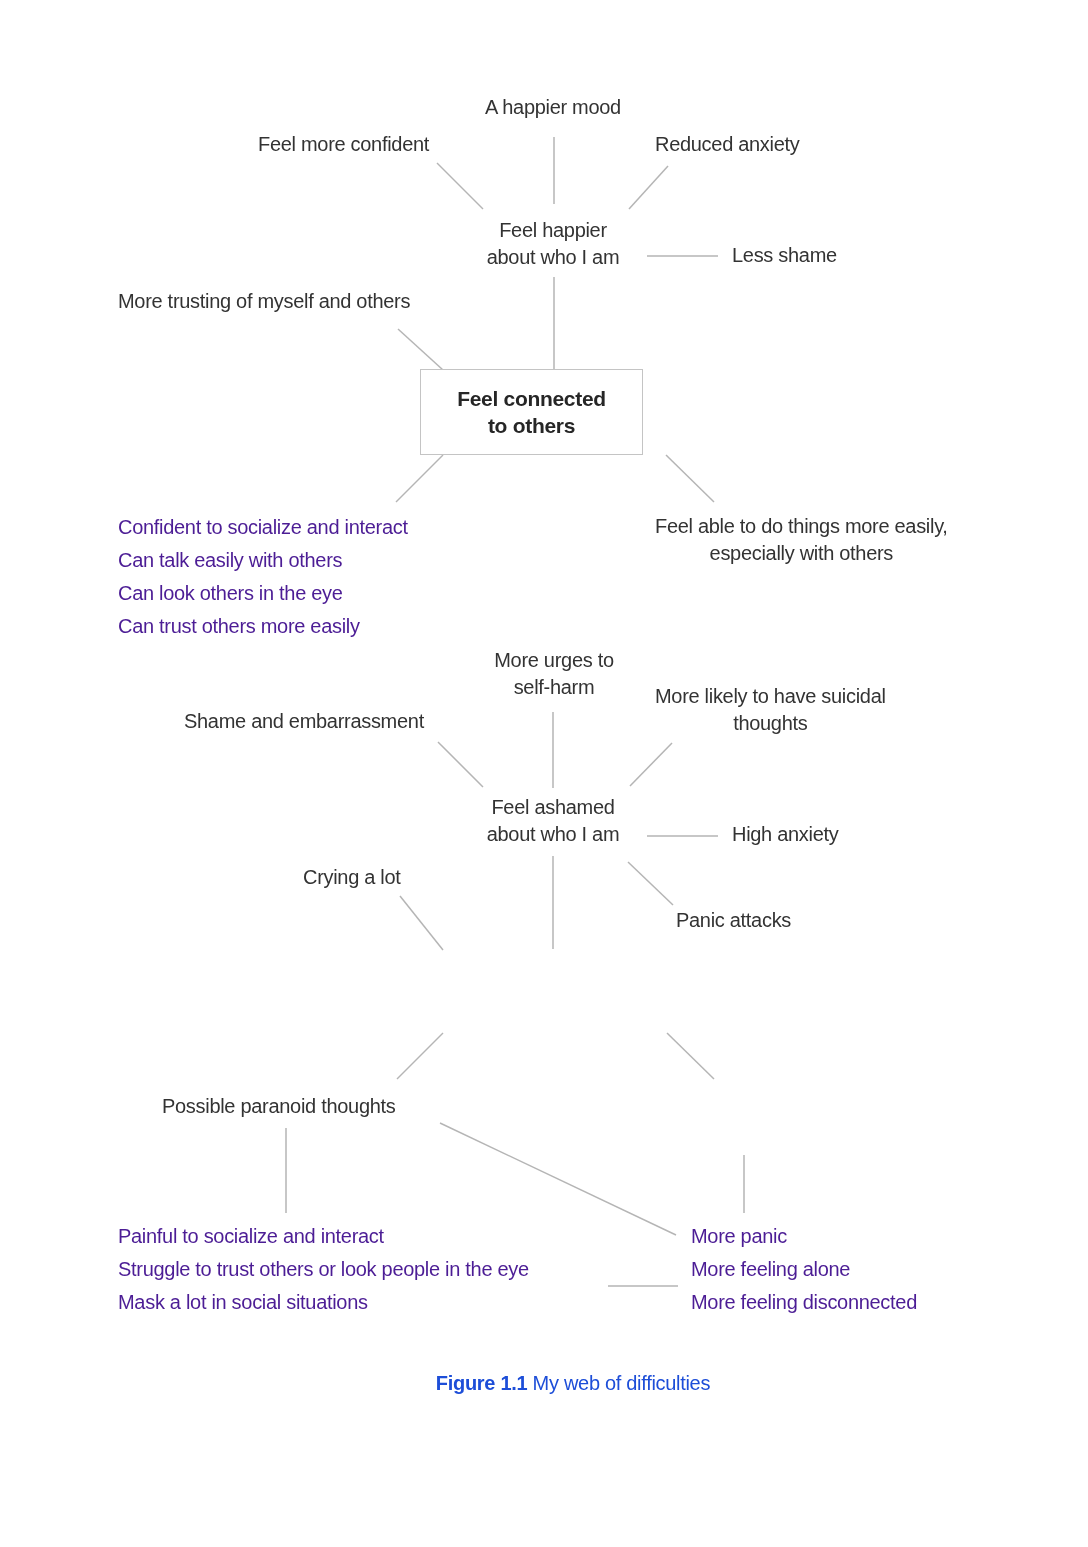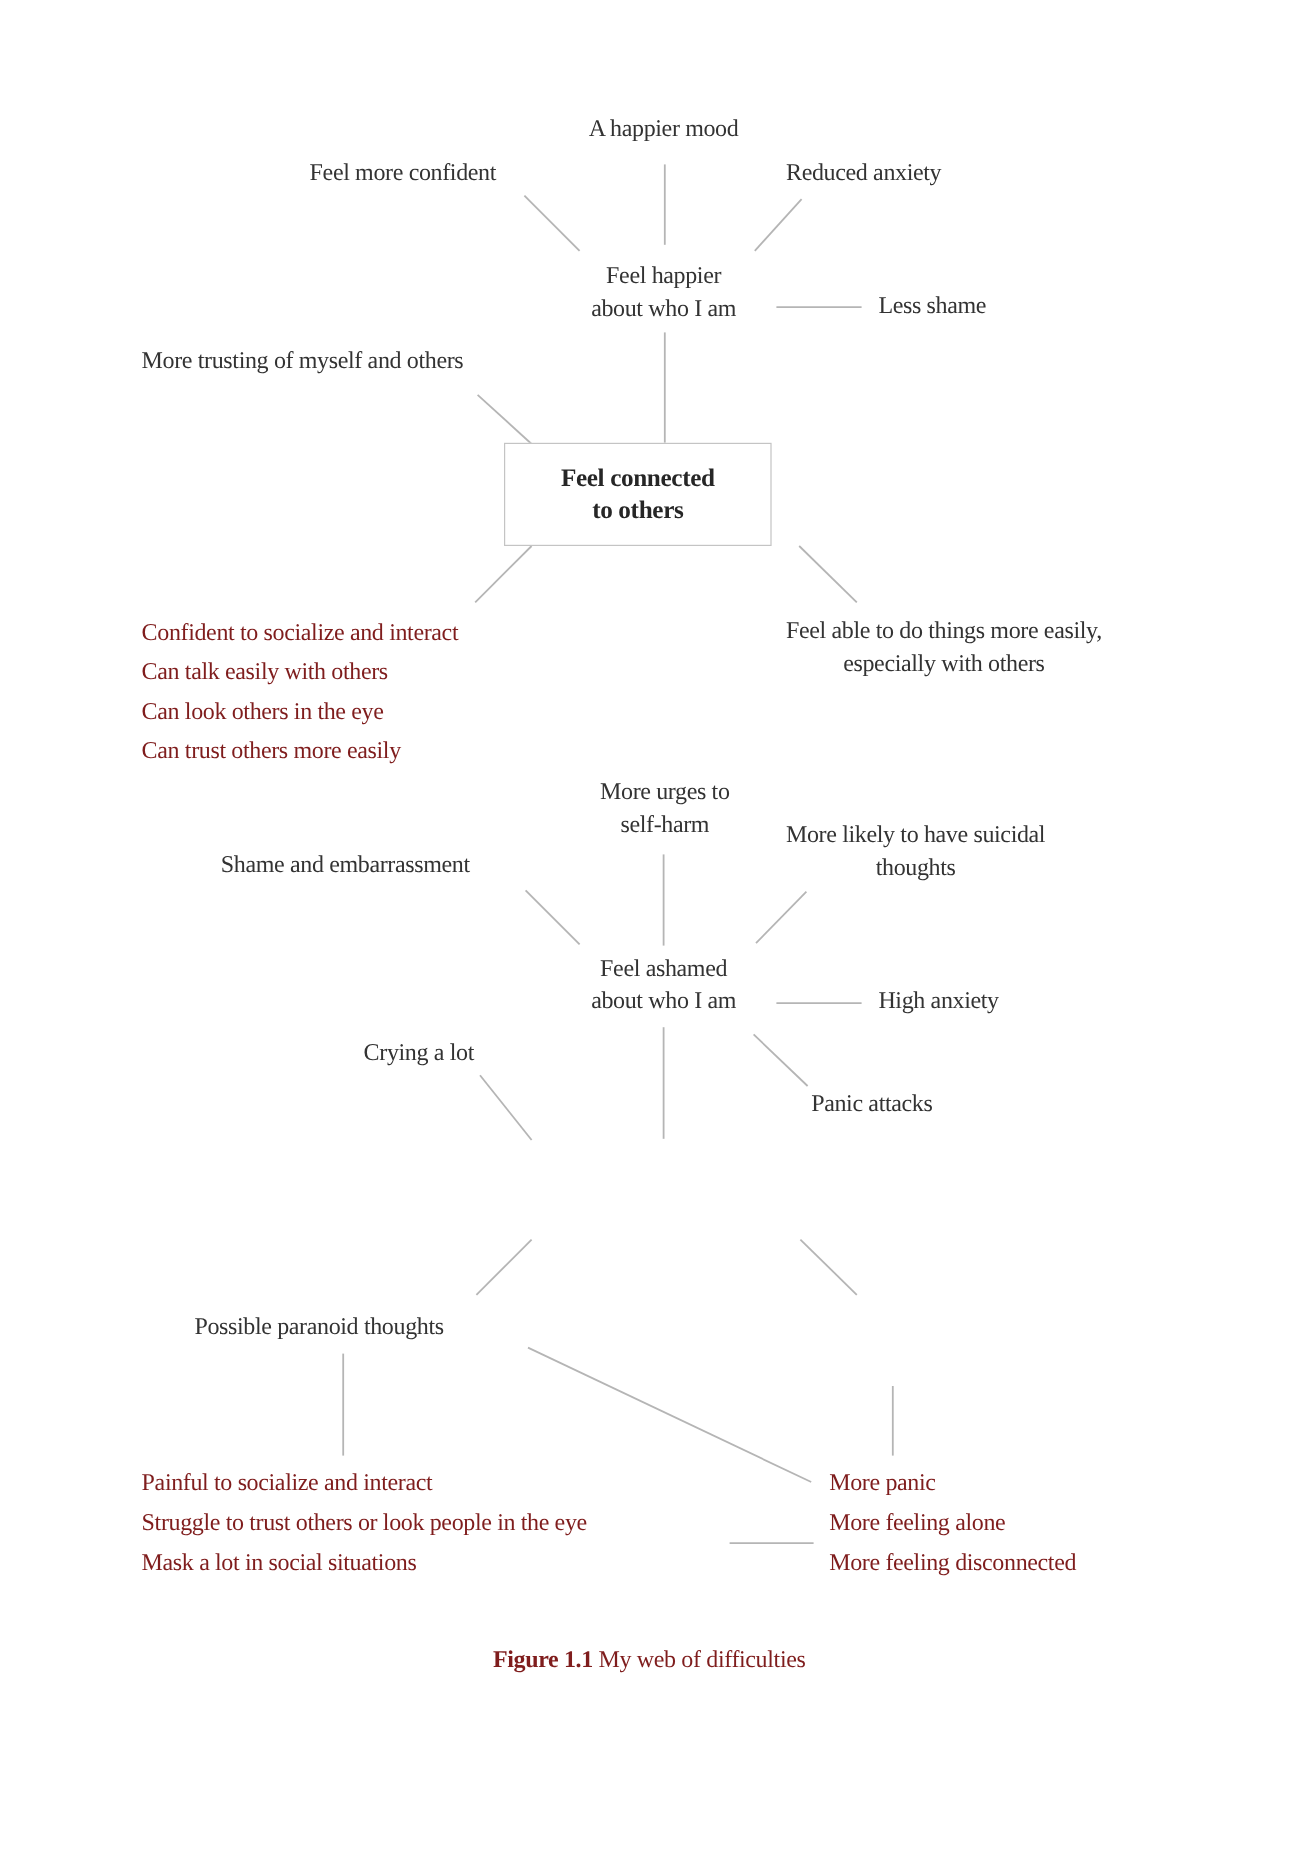--- a/index.html
+++ b/index.html
@@ -5,21 +5,21 @@
   html, body {
     margin: 0;
     padding: 0;
     background: #ffffff;
   }
   .page {
     position: relative;
     width: 1088px;
     height: 1547px;
     background: #ffffff;
-    font-family: Liberation Serif, serif;
+    font-family: Liberation Sans, sans-serif;
     color: #333333;
     overflow: hidden;
   }
   .connectors {
     position: absolute;
     left: 0;
     top: 0;
     width: 1088px;
     height: 1547px;
   }
@@ -38,21 +38,21 @@
   }
   .centered {
     transform: translateX(-50%);
     text-align: center;
   }
   .list {
     position: absolute;
     font-size: 20px;
     line-height: 33px;
     letter-spacing: -0.3px;
-    color: #7f1d1d;
+    color: #4c1d95;
   }
   .hub-box {
     position: absolute;
     border: 1.5px solid #c4c4c4;
     background: #ffffff;
     display: flex;
     align-items: center;
     justify-content: center;
     text-align: center;
     box-sizing: border-box;
@@ -60,28 +60,28 @@
   .hub-box .hub-label {
     font-weight: bold;
     font-size: 21px;
     line-height: 27px;
     letter-spacing: -0.3px;
     color: #262626;
     white-space: pre-line;
   }
   .caption {
     position: absolute;
-    left: 541px;
+    left: 573px;
     top: 1369px;
     transform: translateX(-50%);
     font-size: 20px;
     line-height: 28px;
     letter-spacing: -0.3px;
     white-space: nowrap;
-    color: #7f1d1d;
+    color: #1d4ed8;
   }
   .caption .fig-label {
     font-weight: bold;
   }
 </style>
 </head>
 <body>
 
 <div class="page">
 

